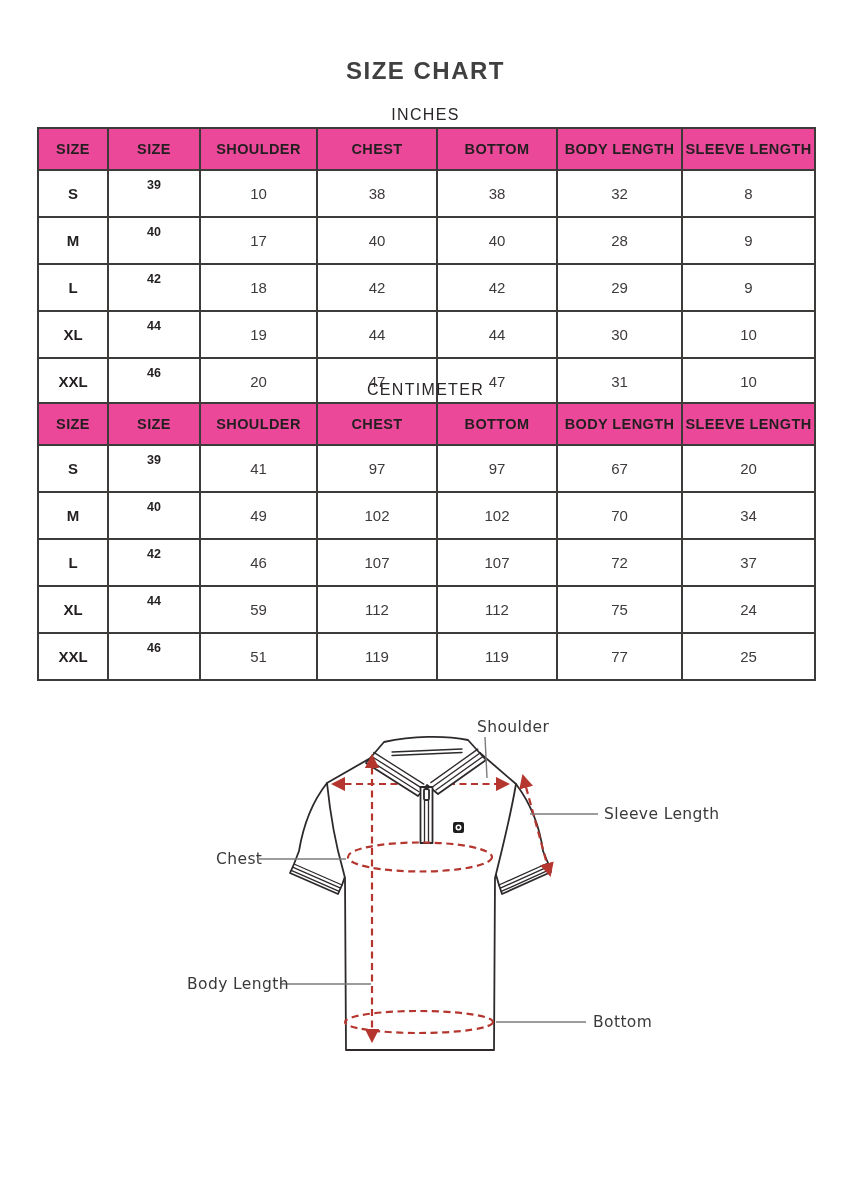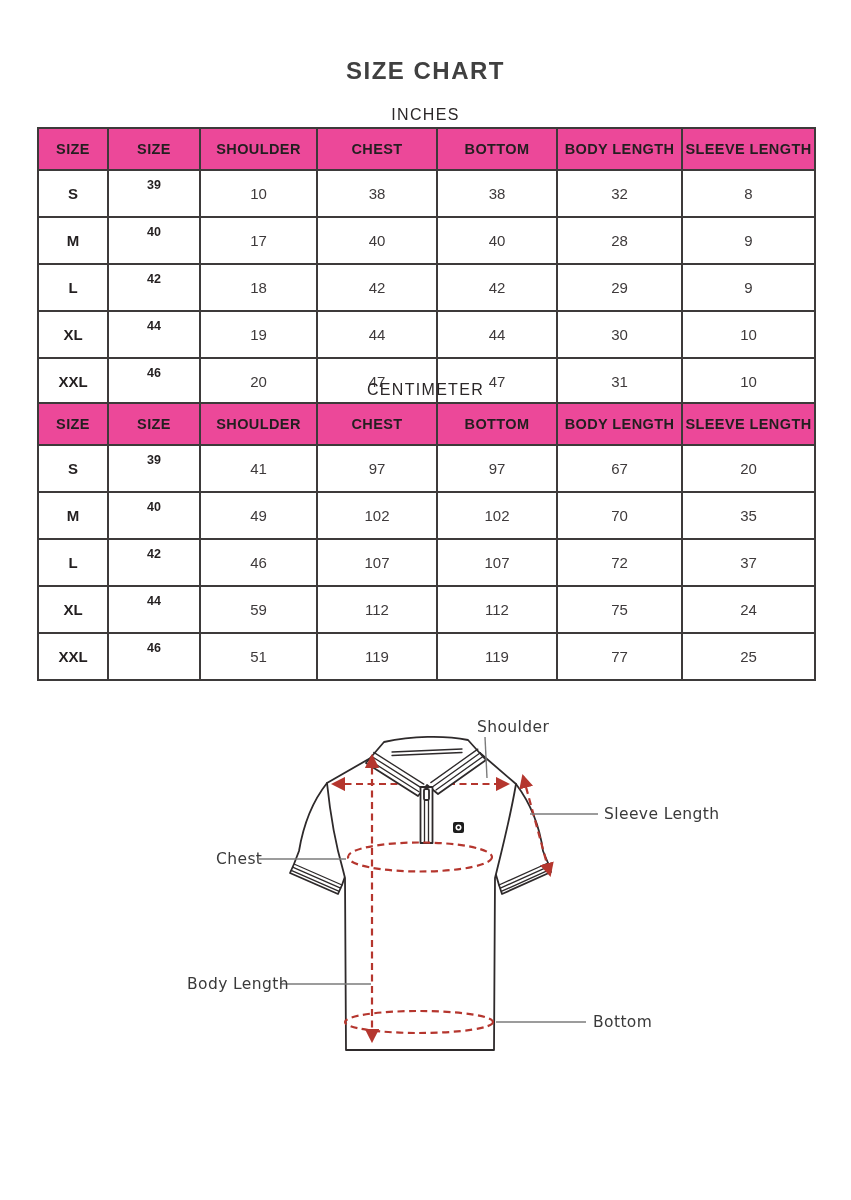--- a/index.html
+++ b/index.html
@@ -165,21 +165,21 @@
         <td>67</td>
         <td>20</td>
       </tr>
       <tr>
         <td class="sz">M</td>
         <td class="num">40</td>
         <td>49</td>
         <td>102</td>
         <td>102</td>
         <td>70</td>
-        <td>35</td>
+        <td>34</td>
       </tr>
       <tr>
         <td class="sz">L</td>
         <td class="num">42</td>
         <td>46</td>
         <td>107</td>
         <td>107</td>
         <td>72</td>
         <td>37</td>
       </tr>

